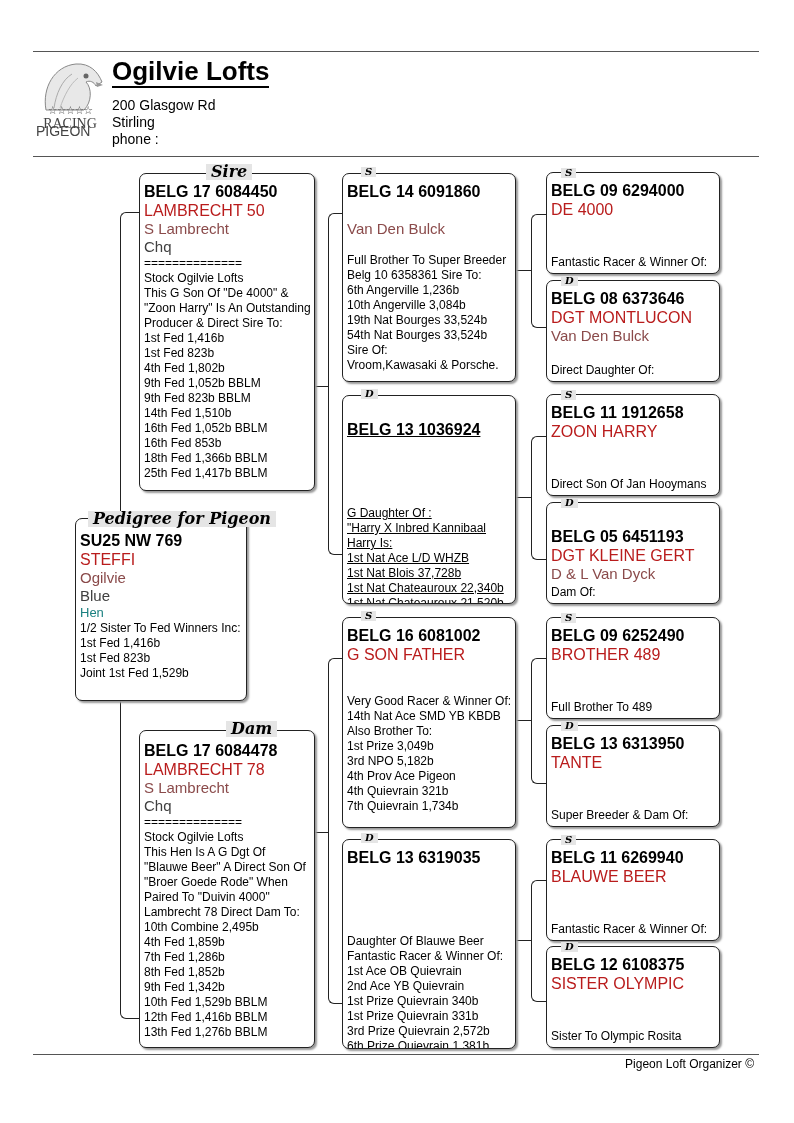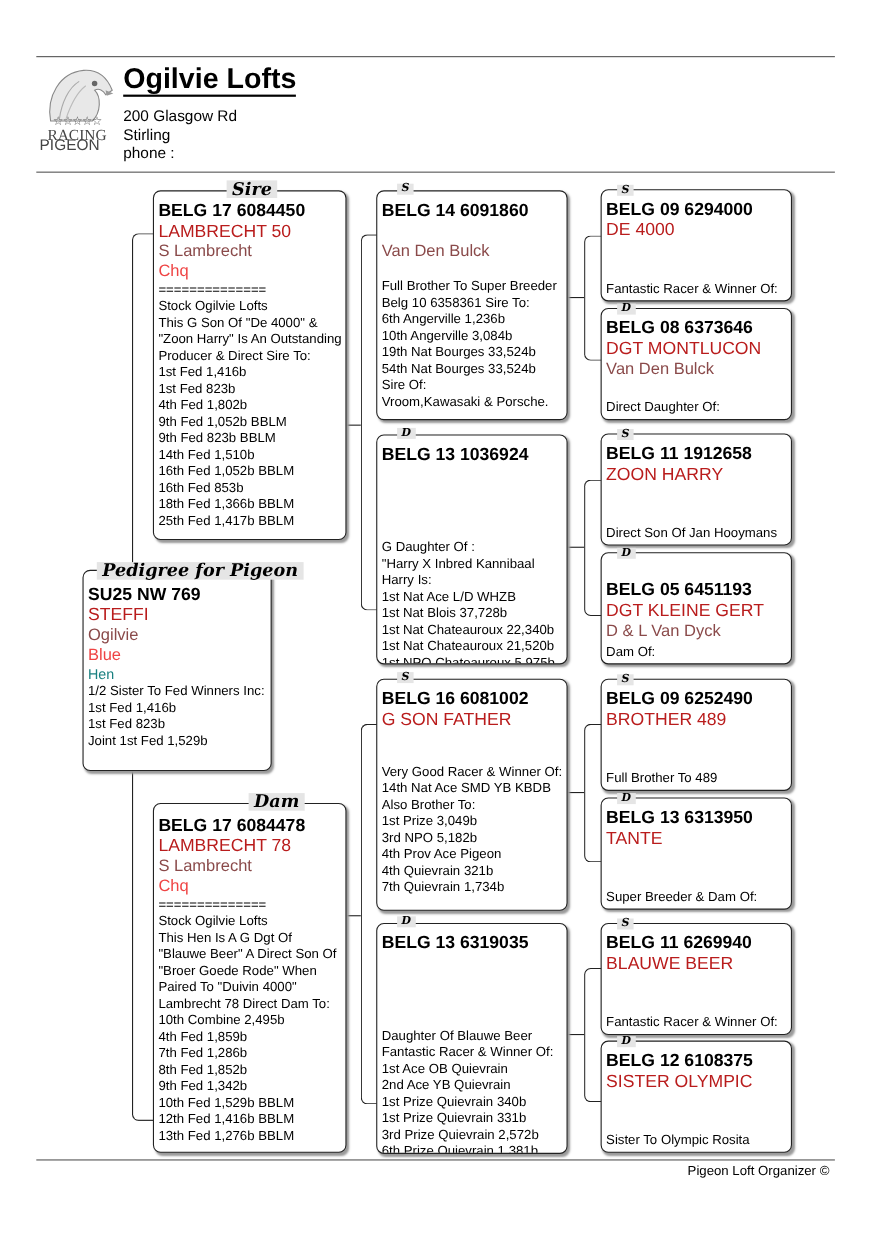--- a/index.html
+++ b/index.html
@@ -5,21 +5,21 @@
   html, body { margin:0; padding:0; background:#fff; }
   body { width:794px; height:1123px; position:relative; font-family:"Liberation Sans", sans-serif; color:#000; overflow:hidden; }
   .hr { position:absolute; left:33px; width:726px; height:0; border-top:1px solid #555; }
   .logo { position:absolute; left:36px; top:58px; width:68px; height:90px; }
   .loft-name { position:absolute; left:112px; top:56px; font-size:26px; font-weight:bold; border-bottom:2px solid #000; line-height:30px; padding-bottom:0; }
   .addr { position:absolute; left:112px; font-size:14px; line-height:17px; }
   .box { position:absolute; border:1px solid #222; border-radius:7px; background:#fff; box-shadow:2px 2px 2px #999; padding:3px 4px; box-sizing:border-box; overflow:hidden; }
   .box .ring { font-weight:bold; font-size:16px; line-height:19px; white-space:nowrap; }
   .box .name { color:#b91c1c; font-size:16px; line-height:19px; white-space:nowrap; }
   .box .breeder { color:#8a4a4a; font-size:15px; line-height:18px; white-space:nowrap; }
-  .box .colour { color:#ef4444; font-size:15px; line-height:18px; }
+  .box .colour { color:#404040; font-size:15px; line-height:18px; }
   .box .sex { color:#1a8080; font-size:13px; line-height:16px; }
   .box .notes { font-size:12px; line-height:15px; white-space:pre; }
   .box .spacer { height:19px; }
   .label-old { position:absolute; background:#e5e5e5; font-family:"DejaVu Serif", serif; font-weight:bold; font-style:italic; padding:0 5px; line-height:16px; text-align:center; }
   .lbl-big { font-size:16px; }
   .lbl-small { font-size:10px; line-height:10px; padding:0 4px; }
   .line { position:absolute; background:#222; }
   .conn { position:absolute; border:1px solid #222; border-right:none; border-radius:6px 0 0 6px; }
   .footer { position:absolute; right:40px; top:1057px; font-size:12px; }
 </style>
@@ -133,21 +133,21 @@
 Belg 10 6358361 Sire To:
 6th Angerville 1,236b
 10th Angerville 3,084b
 19th Nat Bourges 33,524b
 54th Nat Bourges 33,524b
 Sire Of:
 Vroom,Kawasaki &amp; Porsche.</div>
 </div>
 <div class="label-old lbl-small" style="left:361px; top:167px;">S</div>
 
-<div class="box" style="left:342px; top:395px; width:174px; height:209px; padding-top:8px;">
+<div class="box" style="left:342px; top:395px; width:174px; height:209px; padding-top:24px;text-decoration:underline;">
   <div class="ring">BELG 13 1036924</div>
   <div style="height:67px;"></div>
   <div class="notes">G Daughter Of :
 "Harry X Inbred Kannibaal
 Harry Is:
 1st Nat Ace L/D WHZB
 1st Nat Blois 37,728b
 1st Nat Chateauroux 22,340b
 1st Nat Chateauroux 21,520b
 1st NPO Chateauroux 5,975b</div>

